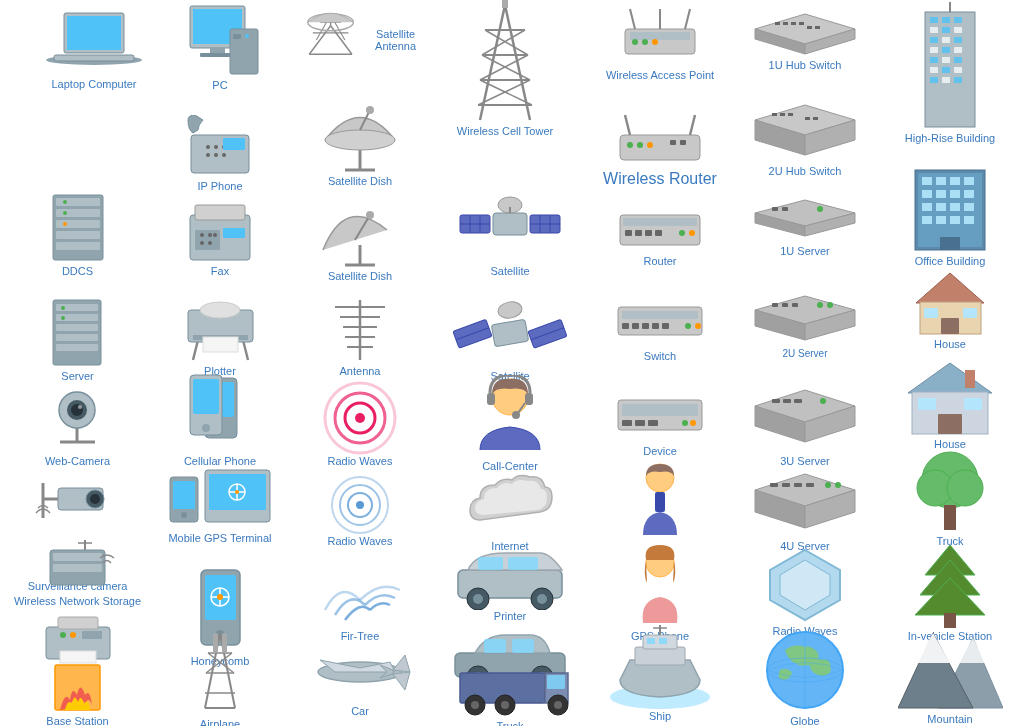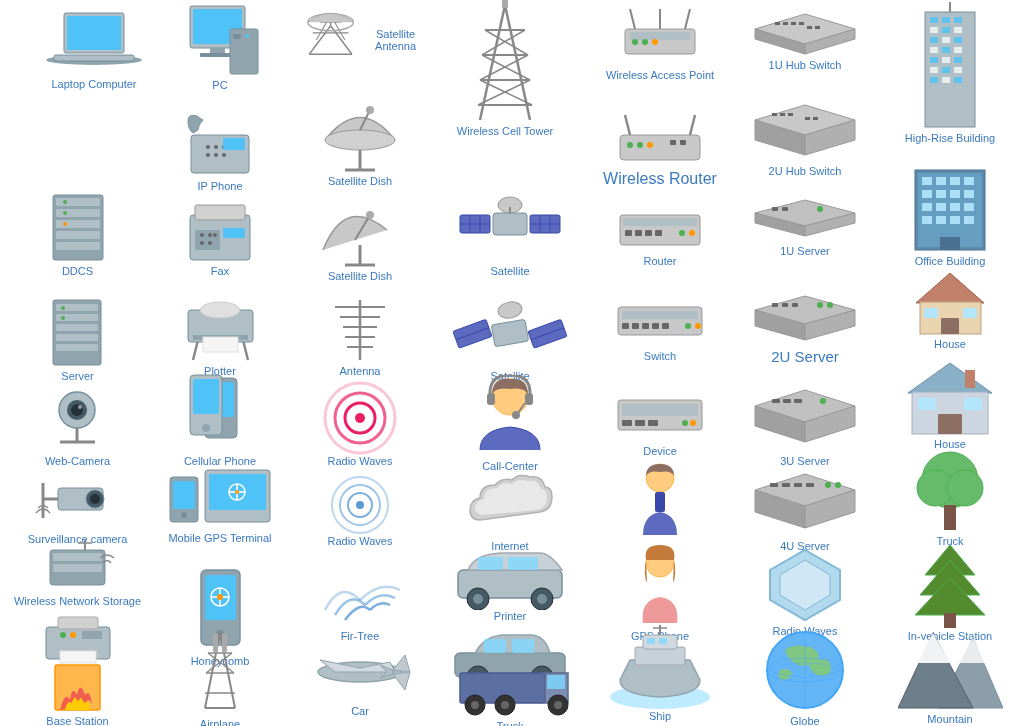--- a/index.html
+++ b/index.html
@@ -428,21 +428,21 @@
     <svg width="110" height="60" viewBox="0 0 110 60">
       <path d="M5,22 L55,8 L105,22 L55,36 Z" fill="#c0c0c0" stroke="#999" stroke-width="1"></path>
       <path d="M5,22 L5,38 L55,52 L55,36 Z" fill="#a0a0a0" stroke="#999" stroke-width="1"></path>
       <path d="M105,22 L105,38 L55,52 L55,36 Z" fill="#b0b0b0" stroke="#999" stroke-width="1"></path>
       <rect x="22" y="15" width="6" height="4" fill="#666" rx="1"></rect>
       <rect x="32" y="15" width="6" height="4" fill="#666" rx="1"></rect>
       <rect x="42" y="15" width="6" height="4" fill="#666" rx="1"></rect>
       <circle cx="70" cy="17" r="3" fill="#4caf50"></circle>
       <circle cx="80" cy="17" r="3" fill="#4caf50"></circle>
     </svg>
-    <span style="font-size:15px; color:#3a7abf; text-align:center;">2U Server</span>
+    <span style="font-size:10px; color:#3a7abf; text-align:center;">2U Server</span>
   </div>
 
   <div style="position:absolute; left:880px; top:268px; width:140px; display:flex; flex-direction:column; align-items:center;">
     <svg width="85" height="70" viewBox="0 0 85 70">
 
       <polygon points="42,5 8,35 76,35" fill="#c0806a" stroke="#a06050" stroke-width="1"></polygon>
 
       <rect x="12" y="34" width="61" height="32" fill="#e8d5b0" stroke="#c0a080" stroke-width="1"></rect>
 
       <rect x="33" y="50" width="18" height="16" rx="1" fill="#8d6e63"></rect>
@@ -560,21 +560,21 @@
 
       <circle cx="62" cy="31" r="9" fill="#455a64" stroke="#78909c" stroke-width="1"></circle>
       <circle cx="62" cy="31" r="5" fill="#263238"></circle>
 
       <line x1="25" y1="31" x2="10" y2="31" stroke="#888" stroke-width="3"></line>
       <line x1="10" y1="15" x2="10" y2="50" stroke="#888" stroke-width="3"></line>
 
       <path d="M5,40 Q10,35 15,40" fill="none" stroke="#888" stroke-width="1.5"></path>
       <path d="M3,45 Q10,37 17,45" fill="none" stroke="#888" stroke-width="1.5"></path>
     </svg>
-    <span style="font-size:11px; color:#3a7abf; text-align:center;">Surveillance camera</span>
+    <span style="font-size:11px; color:#3a7abf; text-align:center;margin-top:47px;">Surveillance camera</span>
   </div>
 
   <div style="position:absolute; left:155px; top:462px; width:130px; display:flex; flex-direction:column; align-items:center;">
     <svg width="110" height="70" viewBox="0 0 110 70">
 
       <rect x="5" y="15" width="28" height="45" rx="3" fill="#90a4ae" stroke="#78909c" stroke-width="1"></rect>
       <rect x="8" y="19" width="22" height="28" rx="1" fill="#4fc3f7"></rect>
       <circle cx="19" cy="53" r="3" fill="#78909c"></circle>
 
       <rect x="40" y="8" width="65" height="52" rx="3" fill="#b0bec5" stroke="#78909c" stroke-width="1"></rect>

